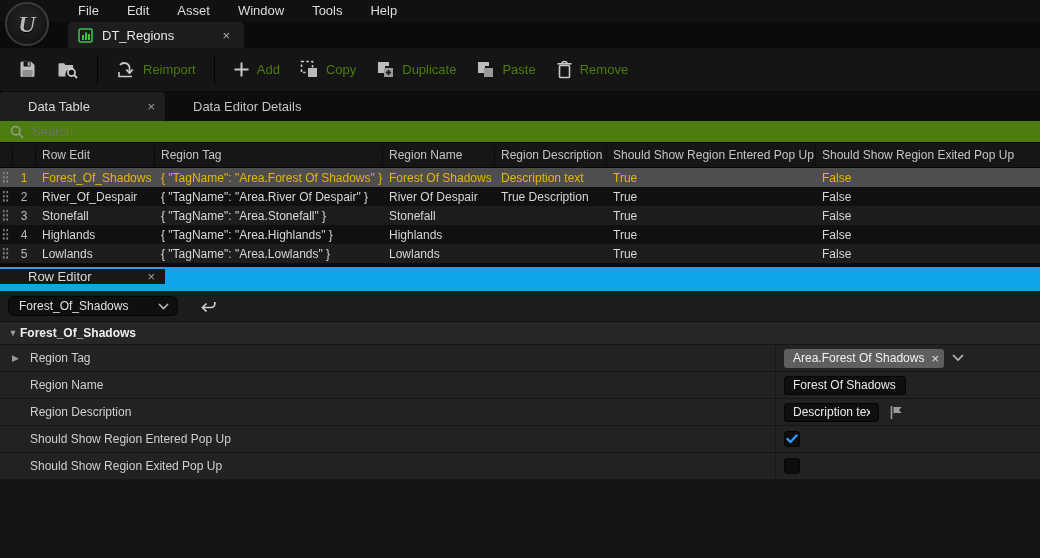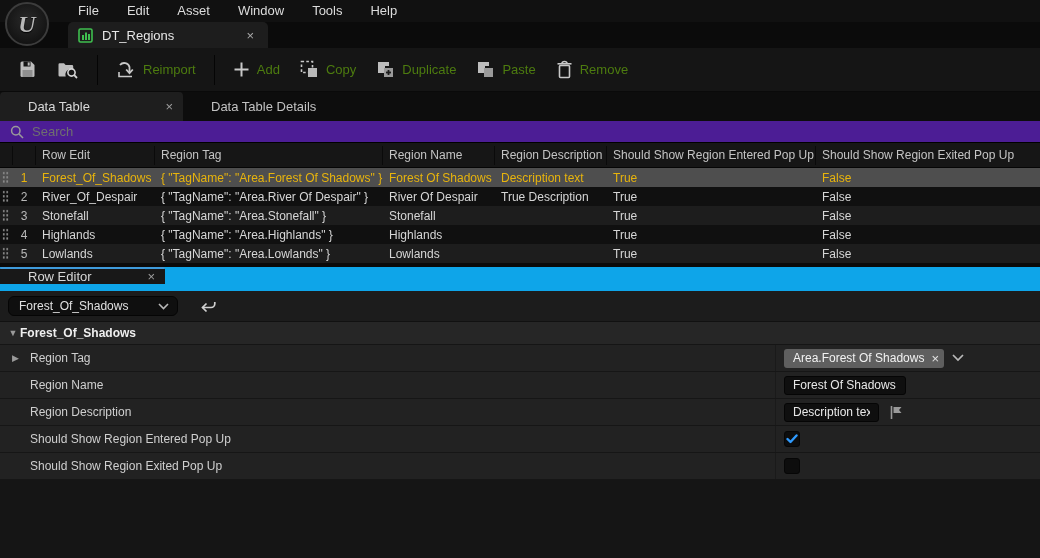--- a/index.html
+++ b/index.html
@@ -7,45 +7,45 @@
   .app {
     position:relative; width:1040px; height:558px; overflow:hidden;
     background:#151515; font-family:"Liberation Sans","DejaVu Sans",sans-serif;
     color:#d6d6d6; font-size:12px; -webkit-font-smoothing:antialiased;
   }
   
   .menubar { height:22px; background:#111111; display:flex; align-items:center; padding-left:64px; gap:0; }
   .menu-item { color:#dcdcdc; font-size:13px; padding:0 14px; line-height:22px; cursor:default; }
   .asset-tabstrip { height:26px; background:#0b0b0b; display:flex; align-items:flex-end; padding-left:68px; }
   .asset-tab {
-    height:26px; width:200px; background:#1d1d1d; border-radius:5px 5px 0 0;
+    height:26px; width:176px; background:#1d1d1d; border-radius:5px 5px 0 0;
     display:flex; align-items:center; padding:0 10px; gap:9px;
   }
   .asset-tab .tab-title { color:#e6e6e6; font-size:13px; flex:1; }
   .asset-tab .tab-close { color:#aaaaaa; font-size:13px; padding:0 4px; }
   .logo {
     position:absolute; left:5px; top:2px; width:44px; height:44px; border-radius:50%;
     background:radial-gradient(circle at 50% 42%, #2a2a2a 0%, #161616 65%, #0a0a0a 100%);
     border:2px solid #3c3c3c; display:flex; align-items:center; justify-content:center;
   }
   .logo span { font-family:"Liberation Serif","DejaVu Serif",serif; font-style:italic; font-weight:bold;
     font-size:24px; color:#b9b9b9; text-shadow:0 1px 1px #000; }
   
   .toolbar { height:44px; background:#151515; border-bottom:1px solid #0a0a0a; display:flex; align-items:center; }
   .tb-btn { display:flex; align-items:center; gap:7px; color:#4d7c0f; font-size:13px; padding:0 10px; height:32px; border-radius:4px; }
   .tb-sep { width:1px; height:30px; background:#050505; margin:0 8px; }
   .icon { display:inline-block; line-height:0; }
   
   .panel-tabstrip { height:29px; background:#0d0d0d; display:flex; align-items:stretch; }
   .panel-tab { display:flex; align-items:center; font-size:13px; }
-  .panel-tab.active { width:183px; background:#1e1e1e; border-radius:4px 4px 0 0; padding:0 10px 0 28px; color:#d8d8d8; }
+  .panel-tab.active { width:165px; background:#1e1e1e; border-radius:4px 4px 0 0; padding:0 10px 0 28px; color:#d8d8d8; }
   .panel-tab.active .tab-close { margin-left:auto; color:#9f9f9f; }
   .panel-tab.inactive { padding:0 24px 0 28px; color:#c2c2c2; }
   
-  .searchbar { height:22px; background:#4c1d95; display:flex; align-items:center; padding:0 4px; border-bottom:1px solid #000; }
+  .searchbar { height:22px; background:#4d7c0f; display:flex; align-items:center; padding:0 4px; border-bottom:1px solid #000; }
   .search-input { flex:1; background:transparent; border:none; outline:none; color:#cfcfcf; font-size:13px; padding-left:8px; font-family:inherit; }
   .search-input::placeholder { color:#6f6f6f; }
   
   .grid-header, .grid-row { display:grid; grid-template-columns:12px 24px 119px 228px 112px 112px 209px 224px; }
   .grid-header { height:25px; background:#161616; border-bottom:1px solid #050505; align-items:center; }
   .grid-header .hcell { color:#c4c4c4; font-size:12px; padding:0 6px; white-space:nowrap; overflow:hidden; border-right:1px solid #0a0a0a; height:19px; line-height:19px; }
   .grid-row { height:19px; align-items:center; }
   .grid-row .cell { padding:0 6px; white-space:nowrap; overflow:hidden; font-size:12px; }
   .grid-row .num { text-align:center; padding:0; color:#b9b9b9; }
   .row-dark { background:#101010; }
@@ -196,21 +196,21 @@
       <span>Remove</span>
     </div>
   </div>
 
   <div class="panel-tabstrip">
     <div class="panel-tab active">
       <span>Data Table</span>
       <span class="tab-close">×</span>
     </div>
     <div class="panel-tab inactive">
-      <span>Data Table Details</span>
+      <span>Data Editor Details</span>
     </div>
   </div>
 
   <div class="searchbar">
     <span class="icon" style="padding-left:6px">
       <svg width="14" height="14" viewBox="0 0 14 14">
         <circle cx="5.8" cy="5.8" r="4.2" fill="none" stroke="#9a9a9a" stroke-width="1.5"></circle>
         <line x1="9" y1="9" x2="13" y2="13" stroke="#9a9a9a" stroke-width="1.6"></line>
       </svg>
     </span>

